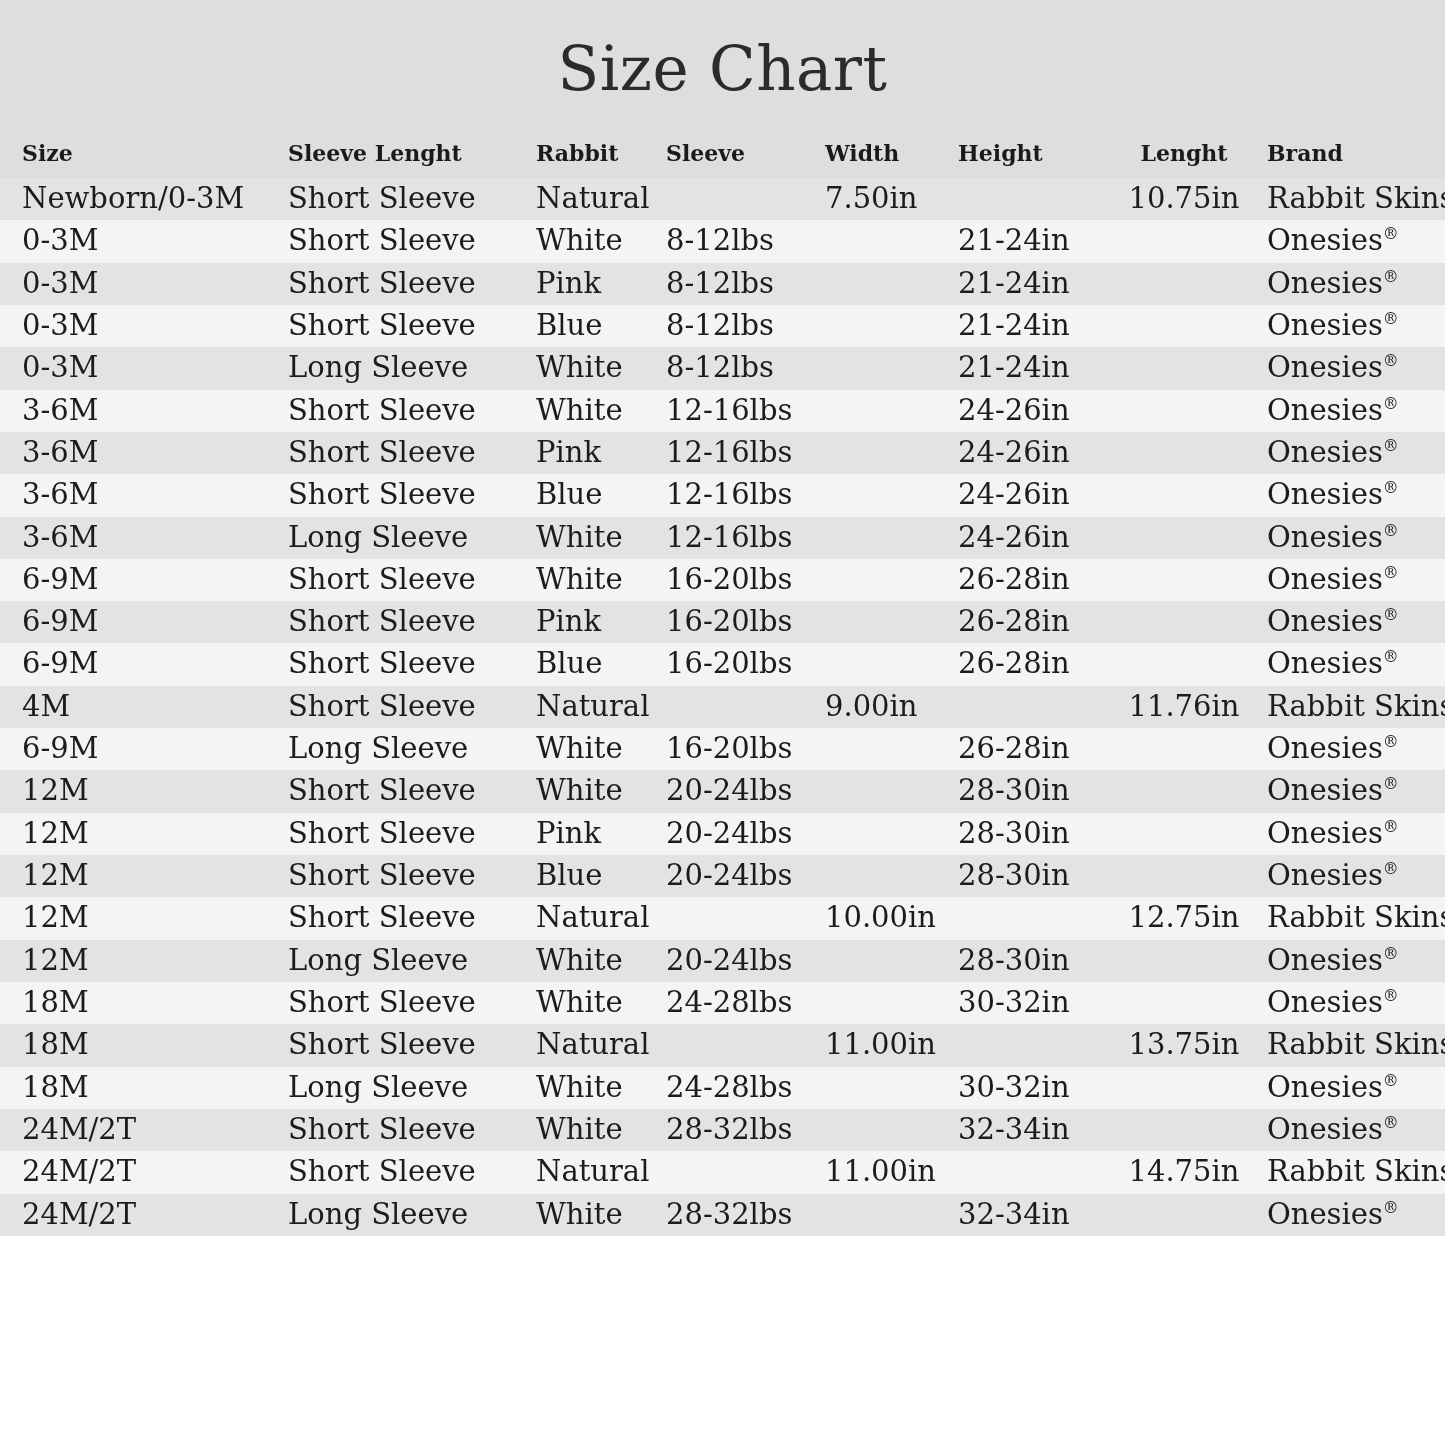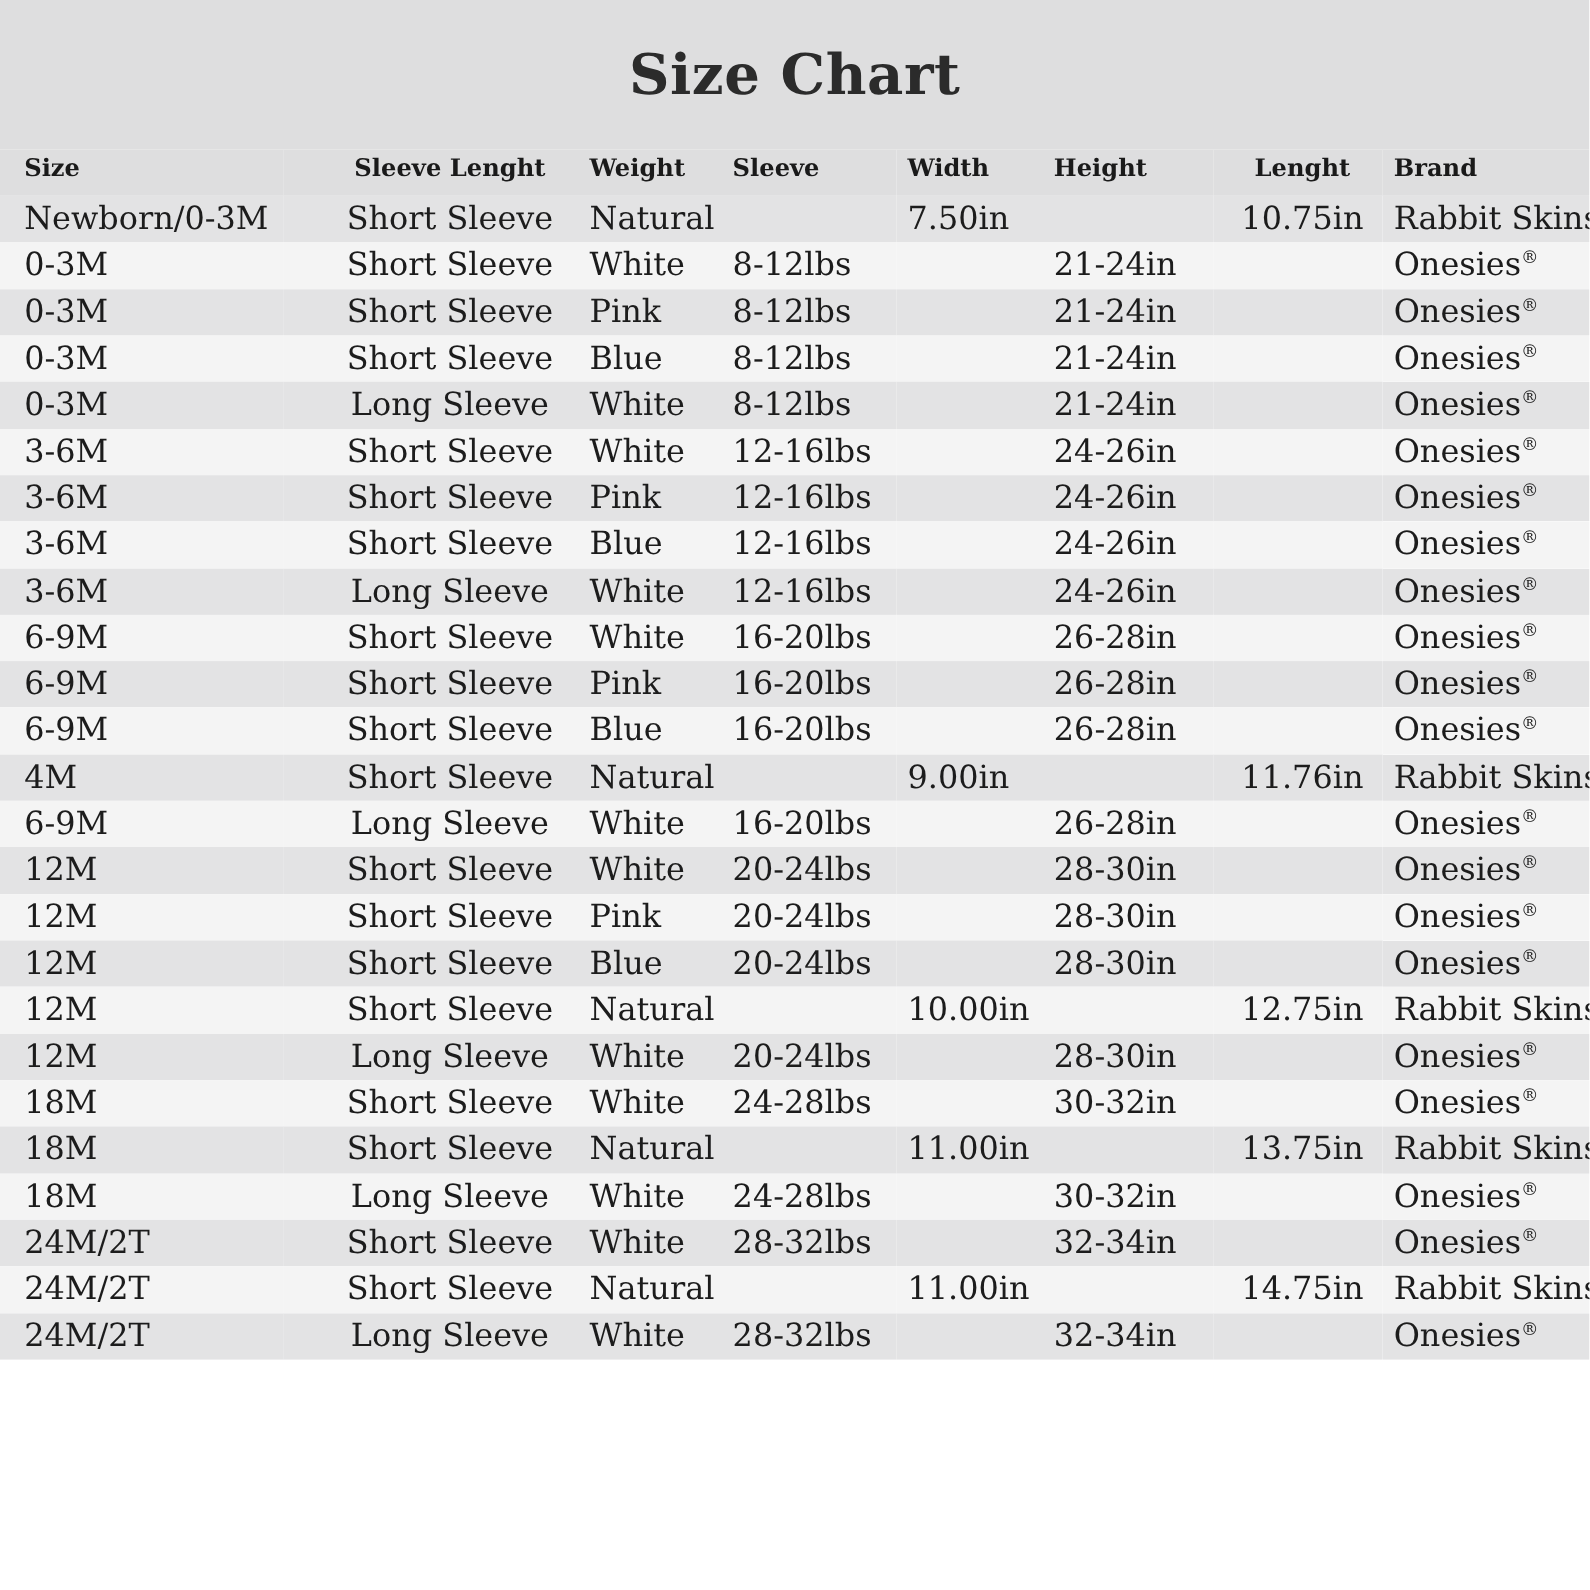--- a/index.html
+++ b/index.html
@@ -21,22 +21,22 @@
     box-sizing: border-box;
   }
   .title-band {
     height: 136px;
     background: #dededf;
     display: flex;
     align-items: center;
     justify-content: center;
   }
   .title {
-    font-size: 51px;
-    font-weight: 700;
+    font-size: 61px;
+    font-weight: 400;
     letter-spacing: 0.5px;
     color: #2b2b2b;
     font-family: "DejaVu Serif", "Liberation Serif", serif;
   }
   table.chart {
     width: 1445px;
     border-collapse: collapse;
     table-layout: fixed;
   }
   table.chart col.c0 { width: 258px; }
@@ -63,21 +63,21 @@
     padding: 5px 0 6px 0;
     vertical-align: middle;
     white-space: nowrap;
     color: #1c1c1c;
     line-height: 1.08;
   }
   tbody tr.odd td { background: #e3e3e4; }
   tbody tr.even td { background: #f4f4f4; }
 
   .pad-0 { padding-left: 22px; }
-  .pad-1 { padding-left: 30px; text-align: center; }
+  .pad-1 { padding-left: 30px; }
   .pad-2 { padding-left: 6px; }
   .pad-3 { padding-left: 6px; }
   .pad-4 { padding-left: 10px; }
   .pad-5 { padding-left: 8px; margin-left: 23px; }
   .pad-6 { padding-left: 8px; text-align: center; }
   .pad-7 { padding-left: 10px; margin-top: 48px; }
 
   sup {
     font-size: 0.55em;
     vertical-align: super;
@@ -102,21 +102,21 @@
         <col class="c3">
       <col class="c4">
         <col class="c5">
         <col class="c6">
         <col class="c7">
     </colgroup>
     <thead>
       <tr>
         <th class="pad-0">Size</th>
         <th class="pad-1">Sleeve Lenght</th>
-        <th class="pad-2">Weight</th>
+        <th class="pad-2">Rabbit</th>
         <th class="pad-3">Sleeve</th>
         <th class="pad-4">Width</th>
         <th class="pad-5">Height</th>
         <th class="pad-6">Lenght</th>
         <th class="pad-7">Brand</th>
       </tr>
     </thead>
     <tbody id="chart-body">
         <tr class="odd">
           <td class="pad-0">Newborn/0-3M</td>

